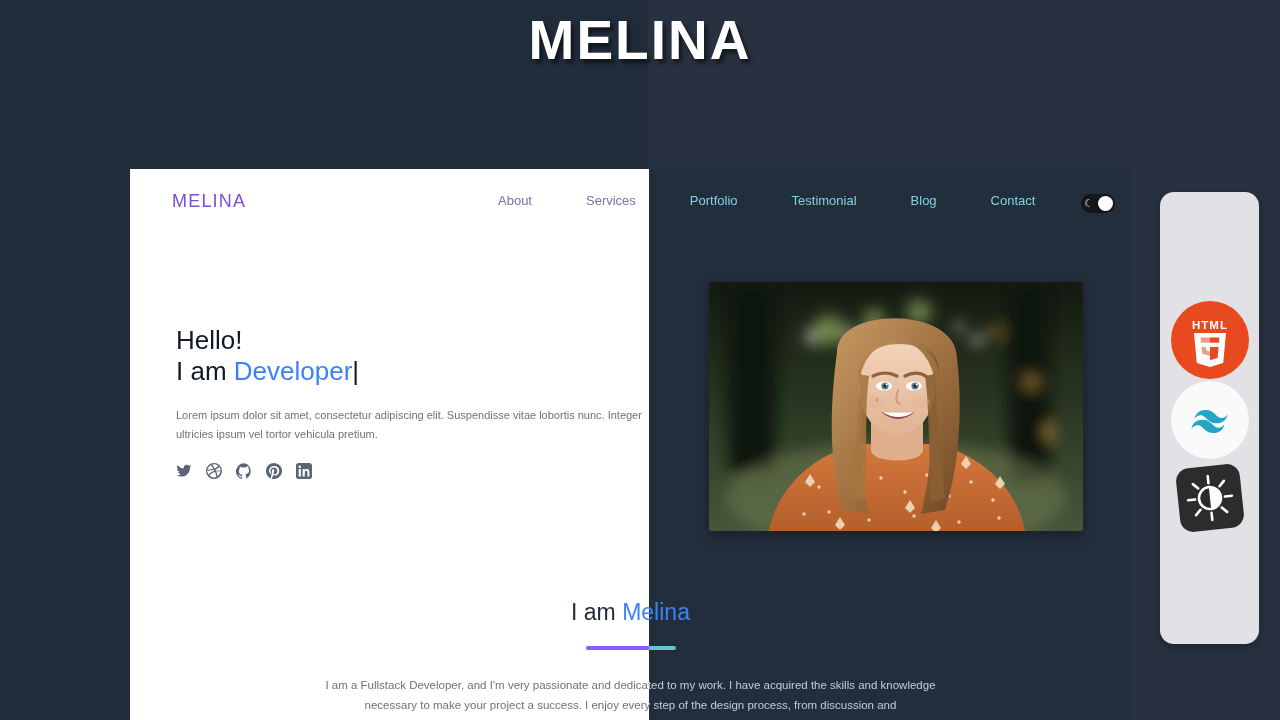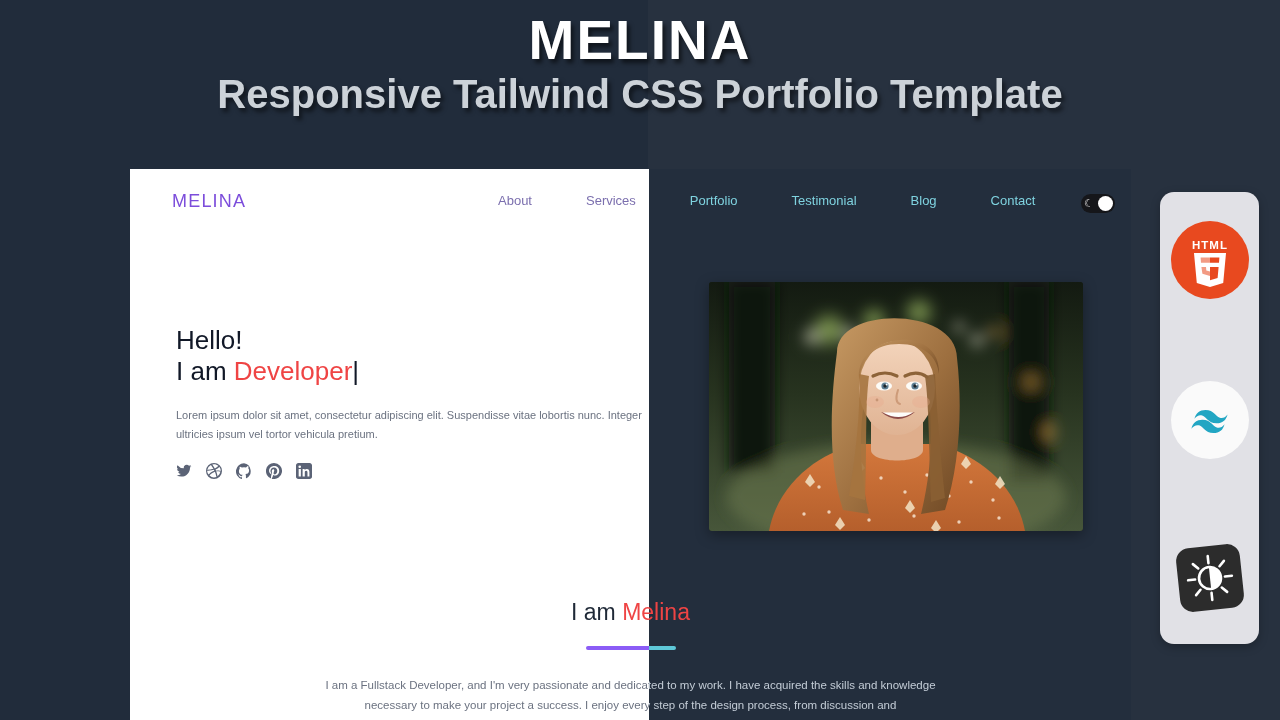--- a/index.html
+++ b/index.html
@@ -66,21 +66,21 @@
     justify-content:space-between; padding:0 2px;
   }
   .toggle .moon { font-size:11px; color:#f4f4f4; line-height:1; margin-left:1px; }
   .toggle .knob { width:15px; height:15px; border-radius:50%; background:#ffffff; }
 
   
   .hero-copy { position:absolute; left:46px; top:156px; width:470px; }
   .hello { font-size:26px; font-weight:400; line-height:1.18; }
   #site-light .hello { color:#111827; }
   #site-dark  .hello { color:#e9edf2; }
-  .accent { color:#ef4444; }
+  .accent { color:#3b82f6; }
   .cursor { font-weight:300; }
   #site-light .cursor { color:#111827; }
   #site-dark  .cursor { color:#e9edf2; }
   .hero-p { margin-top:20px; font-size:11px; line-height:1.68; }
   #site-light .hero-p { color:#6b7280; }
   #site-dark  .hero-p { color:#a8b3c1; }
   .socials { margin-top:20px; display:flex; gap:14px; align-items:center; }
   .socials svg { display:block; }
   #site-light .socials svg { fill:#5b6376; }
   #site-dark  .socials svg { fill:#9aa6b6; }
@@ -108,35 +108,34 @@
     margin:26px auto 0; width:640px; font-size:11.5px; line-height:1.72;
   }
   #site-light .about-p { color:#6b7280; }
   #site-dark  .about-p { color:#c3ccd6; }
 
   
   #tech-rail {
     position:absolute; left:1160px; top:192px; width:99px; height:452px;
     background:#e1e1e6; border-radius:14px; z-index:6;
     display:flex; flex-direction:column; align-items:center;
-    justify-content:space-between; padding:28px 0;
+    justify-content:center; padding:28px 0;
     box-shadow:0 3px 10px rgba(0,0,0,.25);
   }
   .badge { display:block; }
   #badge-darkmode { transform:rotate(-6deg); }
 </style>
 </head>
 <body>
 
 <div id="backdrop-left"></div>
 <div id="backdrop-right"></div>
 
 <div id="promo">
   <div id="promo-title">MELINA</div>
-  <div id="promo-sub">Responsive Tailwind CSS Portfolio Template</div>
 </div>
 
 <div id="panel">
 
   <div class="site" id="site-light">
 
     <div class="nav">
       <div class="logo">MELINA</div>
       <div class="nav-links">
         <a href="#">About</a>

